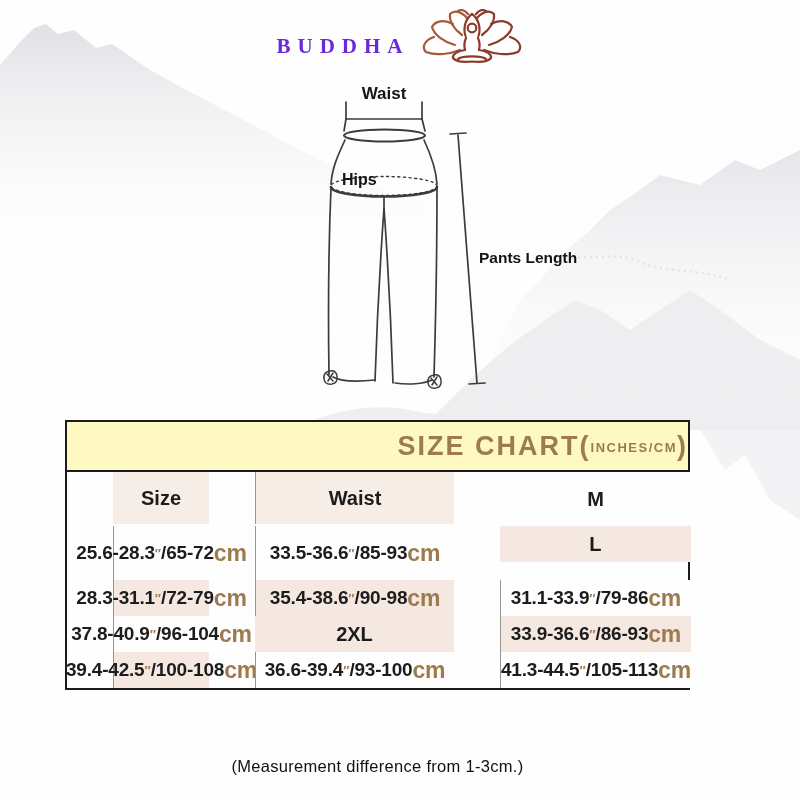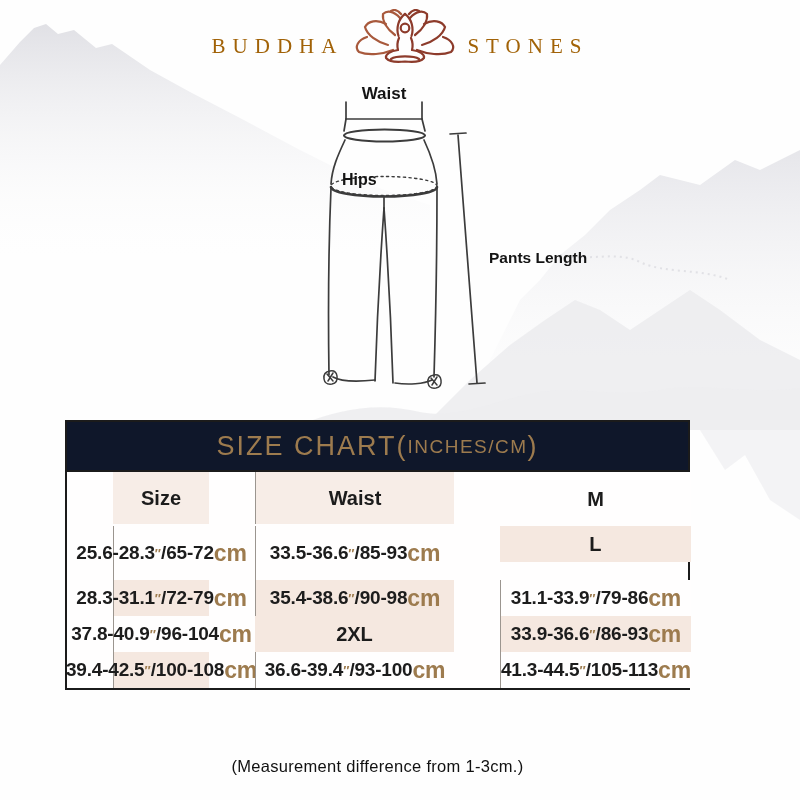--- a/index.html
+++ b/index.html
@@ -10,43 +10,43 @@
   }
   
   #watermark{position:absolute;left:0;top:0;z-index:0;}
   
   .logo{
     position:absolute;left:0;top:12px;width:800px;height:62px;z-index:3;
     display:flex;align-items:center;justify-content:center;gap:10px;
   }
   .logo .brand-text{
     font-family:"Liberation Serif", serif;
-    font-size:21px;font-weight:400;letter-spacing:7px;color:#a16207;
+    font-size:21px;font-weight:700;letter-spacing:7px;color:#6d28d9;
     padding-top:6px;
   }
   
   #diagram{position:absolute;left:0;top:0;z-index:2;}
   .diag-label{
     position:absolute;z-index:2;color:#141414;font-weight:bold;
   }
   .lbl-waist{left:341px;top:84px;width:86px;text-align:center;font-size:17px;}
   .lbl-hips{left:342px;top:171px;width:86px;text-align:left;font-size:16px;}
-  .lbl-length{left:489px;top:249px;width:130px;text-align:left;font-size:15.5px;}
+  .lbl-length{left:479px;top:249px;width:130px;text-align:left;font-size:15.5px;}
   
   .size-table{
     position:absolute;left:65px;top:420px;width:625px;z-index:3;
     border:2px solid #1b1b1b;background:#fffefe;box-sizing:border-box;
   }
   .title-band{
-    height:48px;background:#0f172a;border-bottom:2px solid #1b1b1b;
-    display:flex;align-items:center;justify-content:center;
-    color:#9d7b4e;font-weight:normal;letter-spacing:2px;
+    height:48px;background:#fef9c3;border-bottom:2px solid #1b1b1b;
+    display:flex;align-items:center;justify-content:flex-end;
+    color:#9d7b4e;font-weight:bold;letter-spacing:2px;
   }
   .t-main{font-size:27px;}
-  .t-sub{font-size:19px;letter-spacing:1.5px;padding-top:2px;}
+  .t-sub{font-size:13px;letter-spacing:1.5px;padding-top:2px;}
   .tgrid{
     display:grid;
     grid-template-columns:142px 245px 1fr;
     grid-auto-rows:min-content;
   }
   .cell{
     display:flex;align-items:center;justify-content:center;
     color:#1c1c1c;box-sizing:border-box;white-space:nowrap;margin-left:46px;
   }
   .col-b{border-left:1px solid #9b958f;}
@@ -112,21 +112,20 @@
         <path d="M52,5 C45,10 43,20 45.5,27"></path>
         <path d="M52,5 C59,10 61,20 58.5,27"></path>
         <circle cx="52" cy="19" r="4.3"></circle>
         <path d="M46,29 C44,33.5 44,37 45,41"></path>
         <path d="M58,29 C60,33.5 60,37 59,41"></path>
         <path d="M45,41 C38,42 32,45 33,49 C36,52.5 44,53.5 52,52.5 C60,53.5 68,52.5 71,49 C72,45 66,42 59,41"></path>
         <path d="M38,50 C43,46.5 61,46.5 66,50"></path>
       </g>
     </svg>
   </span>
-  <span class="brand-text">STONES</span>
 </div>
 
 <svg id="diagram" width="800" height="800" viewBox="0 0 800 800" fill="none" stroke-linecap="round">
   <g stroke="#3c3c3c" stroke-width="1.7">
 
     <path d="M346,102 L346,119"></path>
     <path d="M422,102 L422,119"></path>
     <path d="M346,119 L422,119"></path>
     <path d="M346,119 L344,131"></path>
     <path d="M422,119 L425,131"></path>

